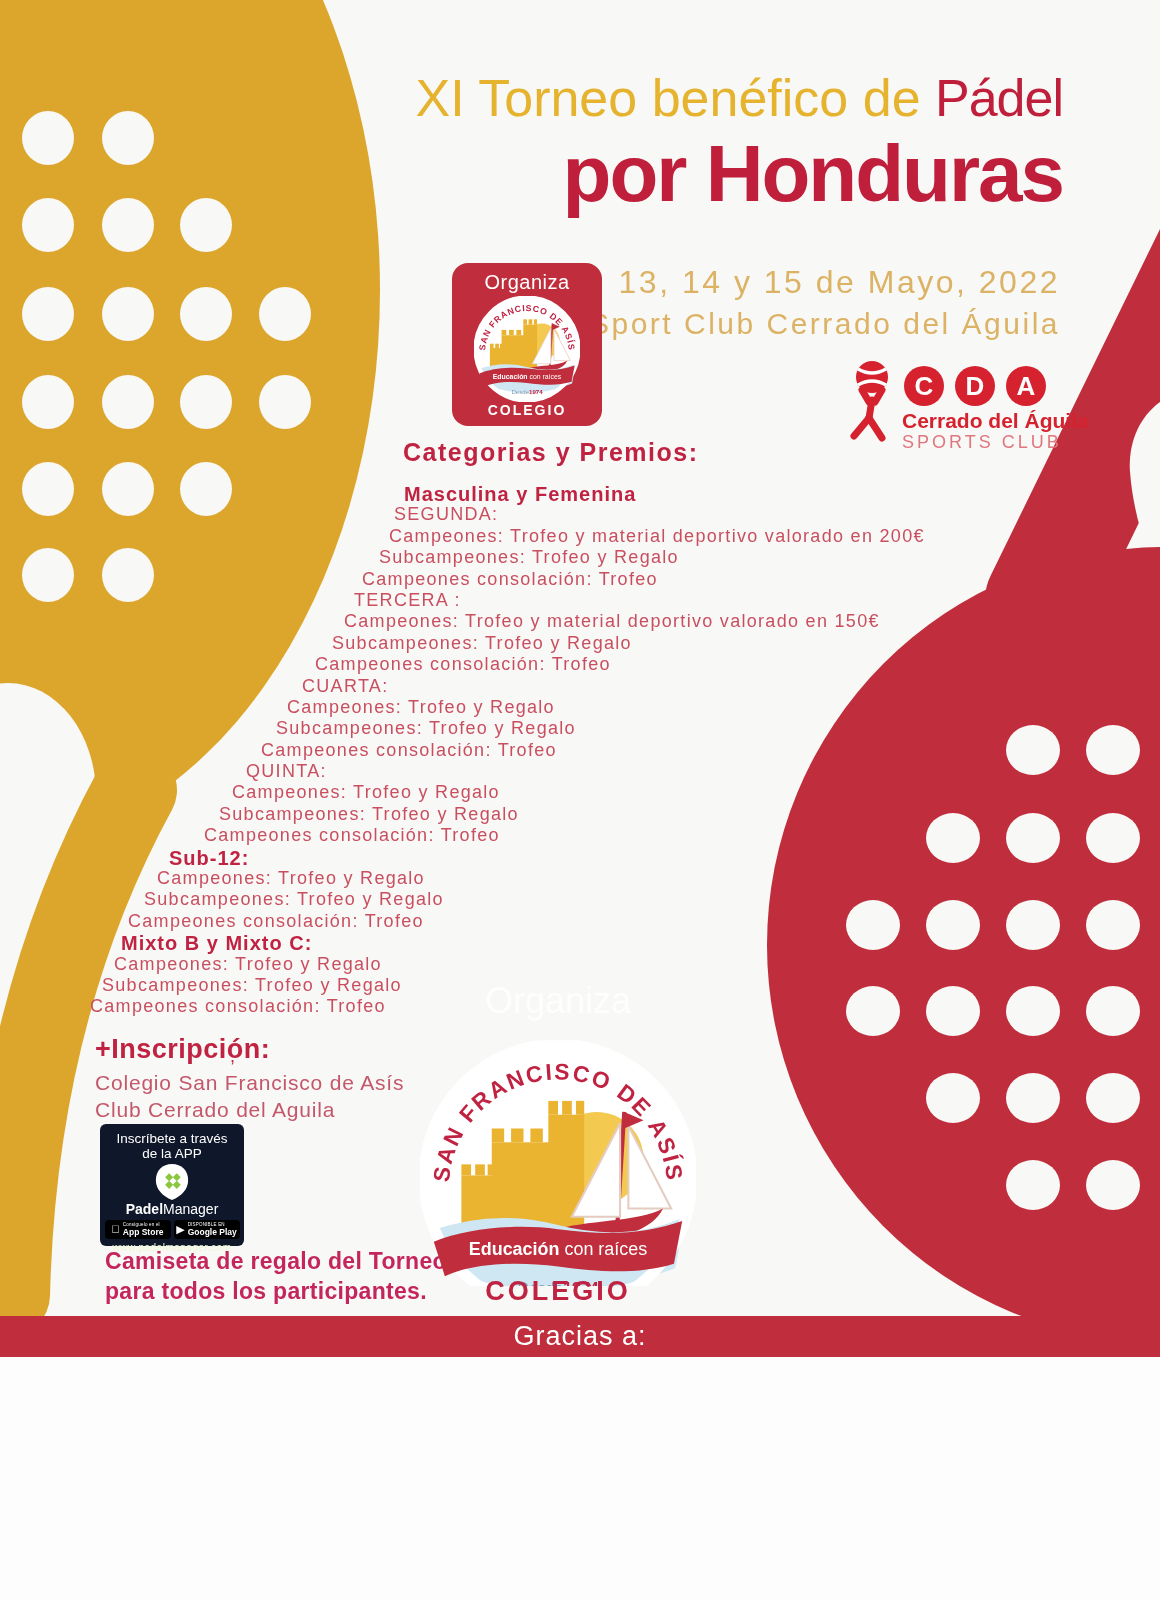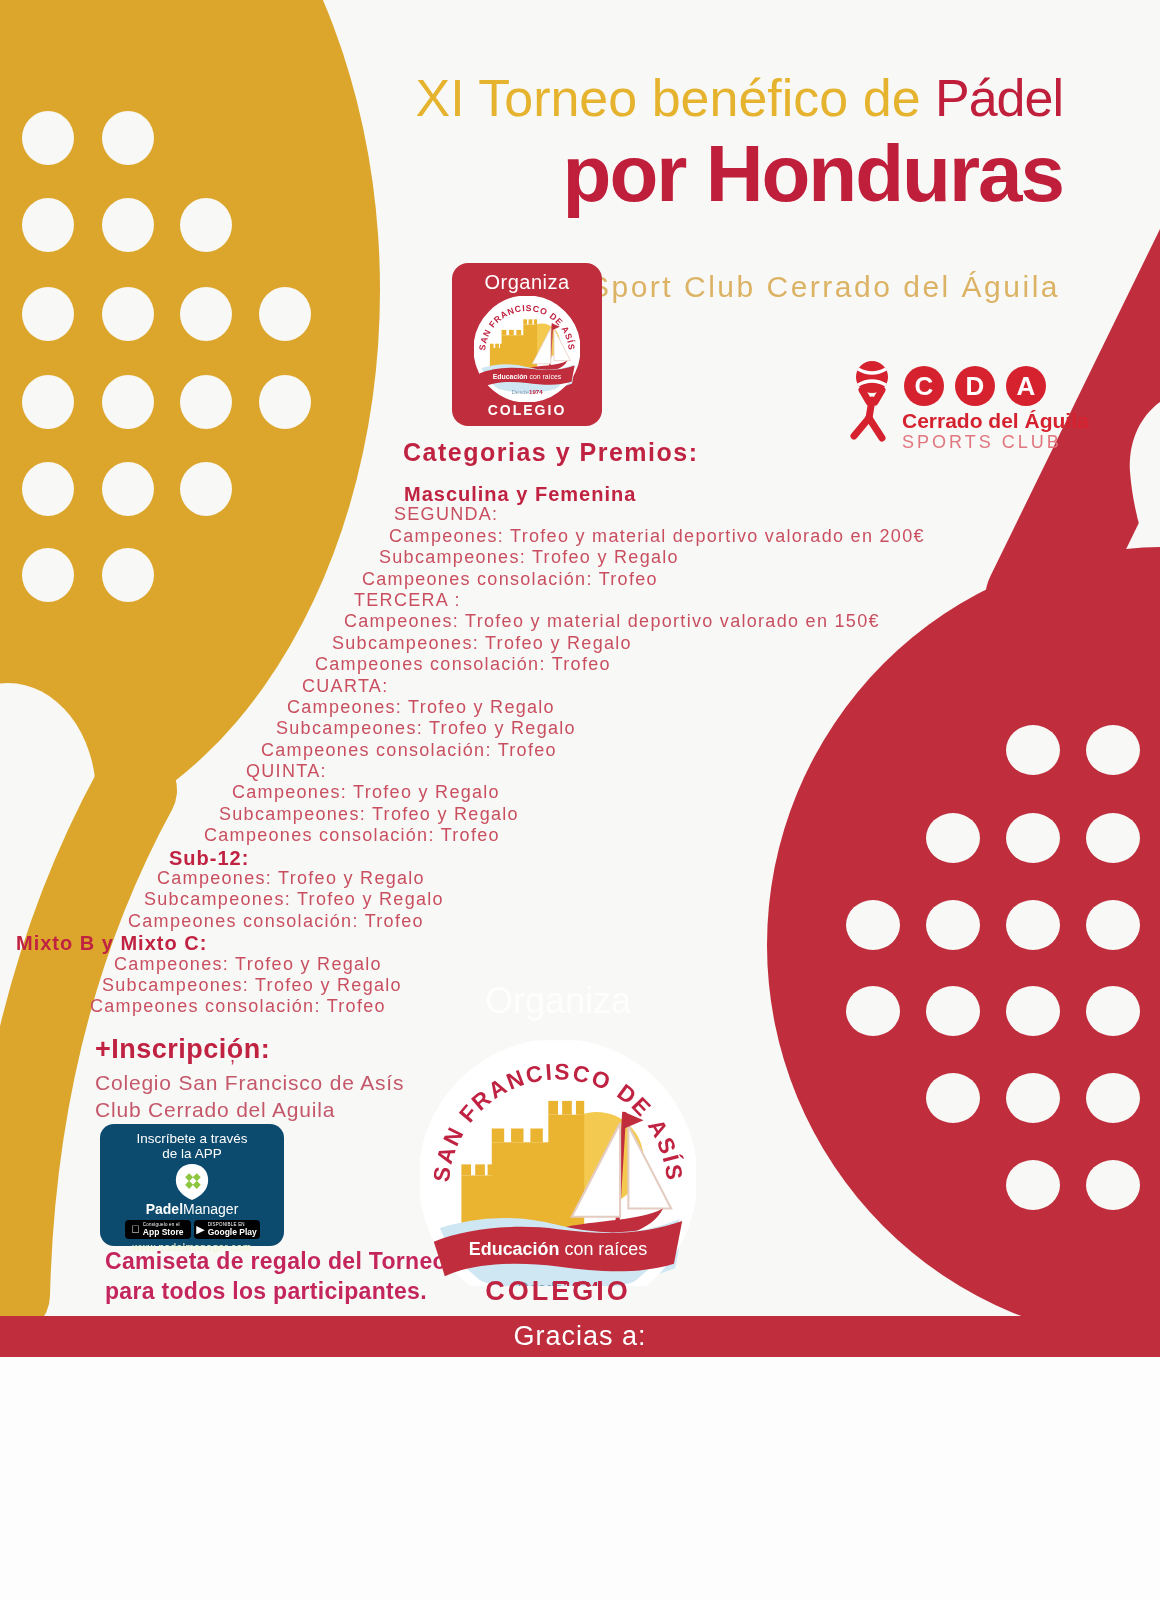--- a/index.html
+++ b/index.html
@@ -33,21 +33,21 @@
   .cat-heading{left:403px;top:438px;font-size:25px;font-weight:bold;color:#c02342;letter-spacing:1.5px;}
   .cats{left:16px;top:483px;width:960px;}
   .cat-line{height:21.4px;font-size:18px;color:#c94f60;letter-spacing:1.3px;white-space:nowrap;}
   .cat-line.h{font-size:20px;font-weight:bold;color:#c02342;letter-spacing:1px;}
   
   .insc-h{left:95px;top:1034px;font-size:27px;font-weight:bold;color:#c02342;letter-spacing:.5px;}
   .insc-mark{left:230px;top:1046px;font-size:18px;color:#c02342;}
   .insc-l1{left:95px;top:1071px;font-size:21px;color:#c4576a;letter-spacing:.8px;}
   .insc-l2{left:95px;top:1098px;font-size:21px;color:#c4576a;letter-spacing:.8px;}
   
-  .appbox{left:100px;top:1124px;width:184px;height:122px;background:#0c4a6e;border-radius:14px;
+  .appbox{left:100px;top:1124px;width:144px;height:122px;background:#0f172a;border-radius:6px;
           text-align:center;color:#fff;}
   .appbox .l1{font-size:13.5px;margin-top:7px;}
   .appbox .l2{font-size:13.5px;}
   .appbox .l2 b{font-weight:normal;}
   .appbox svg{display:block;margin:1px auto;}
   .appbox .brand{font-size:14px;margin-top:-2px;}
   .appbox .brand b{font-weight:bold;}
   .appbox .stores{display:flex;justify-content:center;gap:3px;margin-top:3px;}
   .store{width:66px;height:19px;background:#000;border-radius:4px;color:#fff;display:flex;
          align-items:center;justify-content:center;gap:3px;}
@@ -168,20 +168,21 @@
         <ellipse cx="1033" cy="1185" rx="27" ry="25"></ellipse>
           <ellipse cx="1113" cy="1185" rx="27" ry="25"></ellipse>
       </g>
     </g>
   </svg>
 
   <div class="abs title1"><span>XI Torneo benéfico de </span><b>Pádel</b></div>
   <div class="abs title2">por Honduras</div>
 
   <div class="abs dates">
+    <div class="d1">13, 14 y 15 de Mayo, 2022</div>
     <div class="d2">Sport Club Cerrado del Águila</div>
   </div>
 
   <div class="abs badge">
     <div class="org">Organiza</div>
     <svg width="106" height="106" viewBox="0 0 200 200">
       <use href="#crest"></use>
     </svg>
     <div class="colegio">COLEGIO</div>
   </div>
@@ -225,21 +226,21 @@
     <div class="cat-line" style="margin-left:260px">Subcampeones: Trofeo y Regalo</div>
     <div class="cat-line" style="margin-left:245px">Campeones consolación: Trofeo</div>
     <div class="cat-line" style="margin-left:230px">QUINTA:</div>
     <div class="cat-line" style="margin-left:216px">Campeones: Trofeo y Regalo</div>
     <div class="cat-line" style="margin-left:203px">Subcampeones: Trofeo y Regalo</div>
     <div class="cat-line" style="margin-left:188px">Campeones consolación: Trofeo</div>
     <div class="cat-line h" style="margin-left:153px">Sub-12:</div>
     <div class="cat-line" style="margin-left:141px">Campeones: Trofeo y Regalo</div>
     <div class="cat-line" style="margin-left:128px">Subcampeones: Trofeo y Regalo</div>
     <div class="cat-line" style="margin-left:112px">Campeones consolación: Trofeo</div>
-    <div class="cat-line h" style="">Mixto B y Mixto C:</div>
+    <div class="cat-line h" style="margin-left:105px">Mixto B y Mixto C:</div>
     <div class="cat-line" style="margin-left:98px">Campeones: Trofeo y Regalo</div>
     <div class="cat-line" style="margin-left:86px">Subcampeones: Trofeo y Regalo</div>
     <div class="cat-line" style="margin-left:74px">Campeones consolación: Trofeo</div>
   </div>
 
   <div class="abs insc-h">+Inscripción:</div>
   <div class="abs insc-mark">,</div>
   <div class="abs insc-l1">Colegio San Francisco de Asís</div>
   <div class="abs insc-l2">Club Cerrado del Aguila</div>
 

